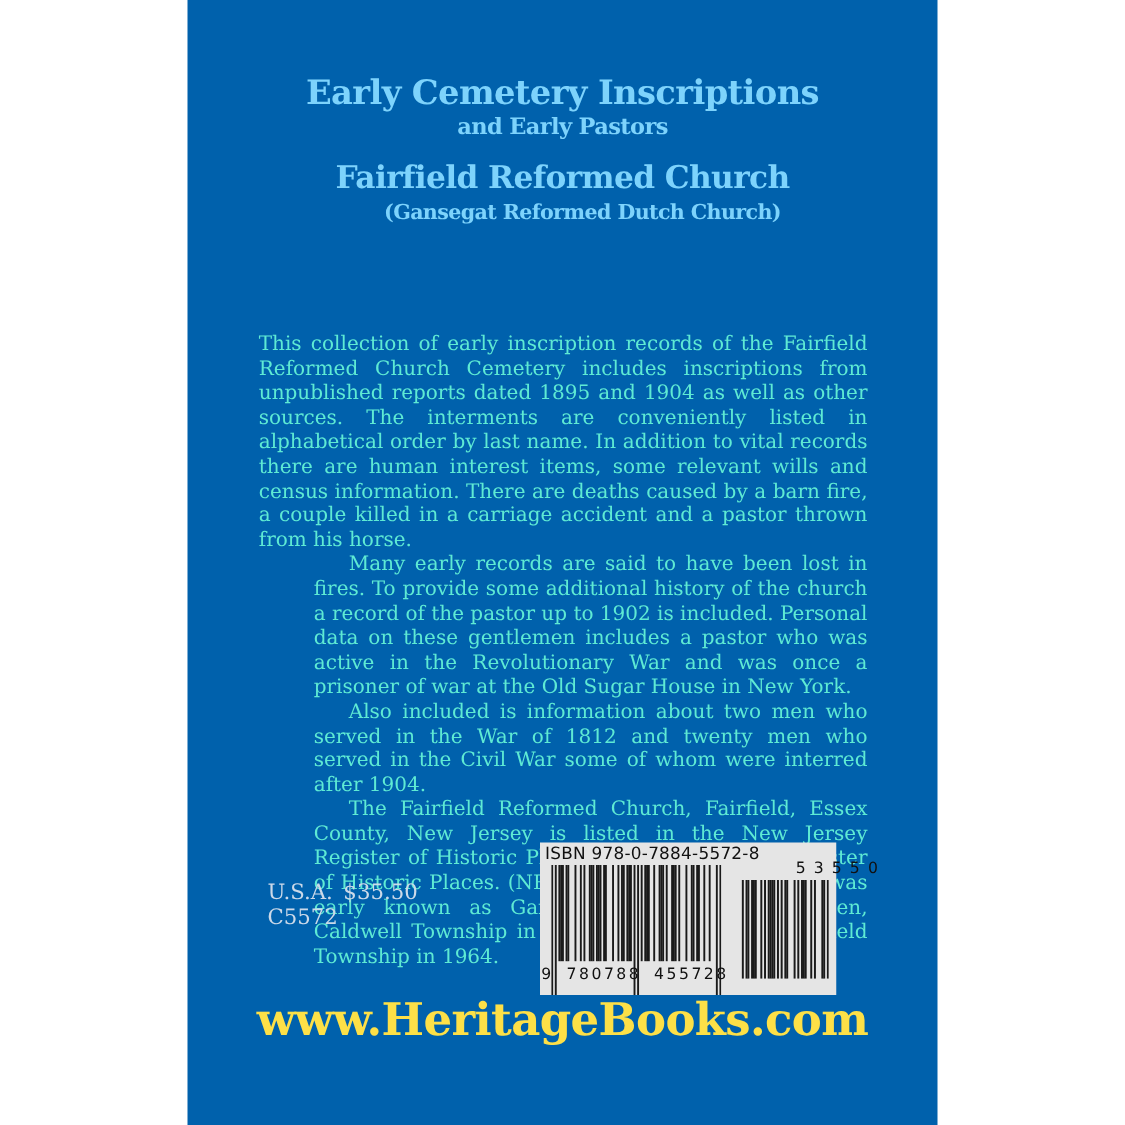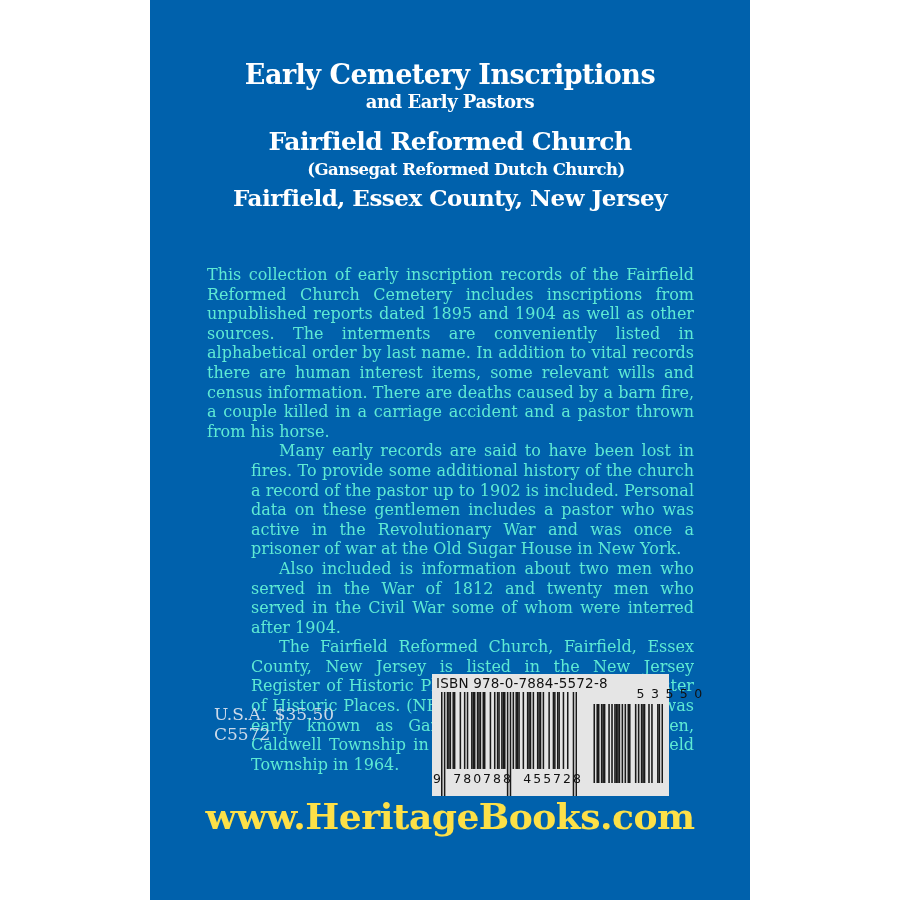--- a/index.html
+++ b/index.html
@@ -6,21 +6,21 @@
   body{
     width:900px;height:900px;background:#ffffff;position:relative;
     font-family:"DejaVu Serif", serif;overflow:hidden;
   }
   .cover{
     position:absolute;left:150px;top:0;width:600px;height:900px;
     background:#0061ac;
   }
   .heading{
     position:absolute;left:0;width:100%;text-align:center;
-    color:#ffffff;font-weight:bold;letter-spacing:-0.5px;white-space:nowrap;
+    color:#7dd3fc;font-weight:bold;letter-spacing:-0.5px;white-space:nowrap;
   }
   .title-line1{top:59px;font-size:27px;}
   .title-line2{top:91px;font-size:18px;}
   .church{top:127px;font-size:25px;}
   .paren{top:160px;font-size:16.5px;margin-left:16px;}
   .location{top:184px;font-size:23px;}
   .compiled{top:221px;font-size:19px;}
   .compiled .script{
     font-size:23.5px;font-style:italic;font-weight:600;letter-spacing:0.5px;
   }
@@ -65,21 +65,20 @@
 </head>
 <body>
 
 <div class="cover" style="background: rgb(0, 97, 172);">
 
   <div class="heading title-line1">Early Cemetery Inscriptions</div>
   <div class="heading title-line2">and Early Pastors</div>
 
   <div class="heading church">Fairfield Reformed Church</div>
   <div class="heading paren">(Gansegat Reformed Dutch Church)</div>
-  <div class="heading location">Fairfield, Essex County, New Jersey</div>
 
 
   <div class="body-text">
     <p>This collection of early inscription records of the Fairfield Reformed Church Cemetery includes inscriptions from unpublished reports dated 1895 and 1904 as well as other sources. The interments are conveniently listed in alphabetical order by last name. In addition to vital records there are human interest items, some relevant wills and census information. There are deaths caused by a barn fire, a couple killed in a carriage accident and a pastor thrown from his horse.</p>
     <p class="indent">Many early records are said to have been lost in fires. To provide some additional history of the church a record of the pastor up to 1902 is included. Personal data on these gentlemen includes a pastor who was active in the Revolutionary War and was once a prisoner of war at the Old Sugar House in New York.</p>
     <p class="indent">Also included is information about two men who served in the War of 1812 and twenty men who served in the Civil War some of whom were interred after 1904.</p>
     <p class="indent">The Fairfield Reformed Church, Fairfield, Essex County, New Jersey is listed in the New Jersey Register of Historic Places and the National Register of Historic Places. (NR Ref. #75001134) Fairfield was early known as Gansegat and Horseneck; then, Caldwell Township in 1798 and renamed as Fairfield Township in 1964.</p>
   </div>
 
   <div class="price-block">

